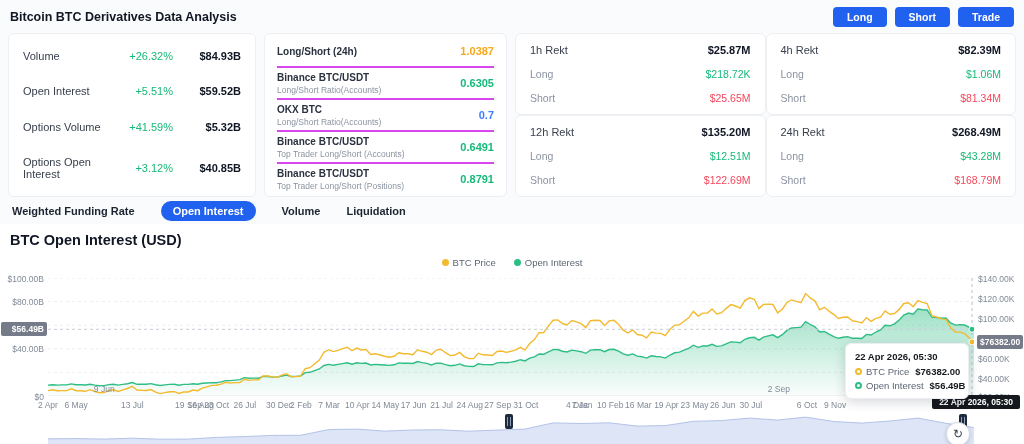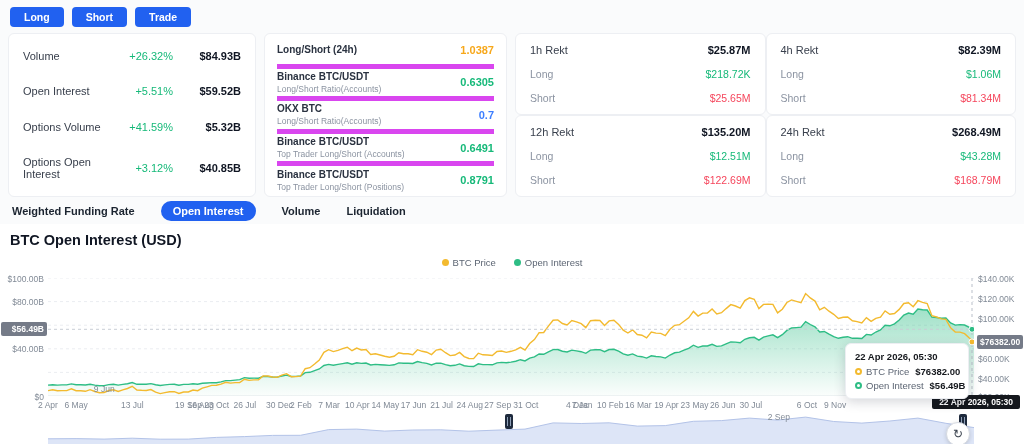--- a/index.html
+++ b/index.html
@@ -15,21 +15,21 @@
   
   .cards{display:flex;gap:8px;padding:0 8px;height:164px}
   .card{background:#fff;border:1px solid #edeff3;border-radius:6px}
   .stats-card{width:248px;display:flex;flex-direction:column;justify-content:space-between;padding:16px 14px}
   .stat-row{display:flex;align-items:center;font-size:11px}
   .stat-label{flex:1;color:#39404d}
   .stat-change{width:58px;text-align:right;color:#16b979;margin-right:14px}
   .stat-value{width:54px;text-align:right;font-weight:bold;color:#101623}
 
   .ratio-card{width:243px;padding:2px 12px;display:flex;flex-direction:column}
-  .ratio-row{flex:1;display:flex;align-items:center;justify-content:space-between;border-bottom:5px solid #d946ef}
+  .ratio-row{flex:1;display:flex;align-items:center;justify-content:space-between;border-bottom:2px solid #d946ef}
   .ratio-row:last-child{border-bottom:none}
   .ratio-label{font-size:10px;font-weight:bold;color:#2a3240}
   .ratio-sub{font-size:8.5px;color:#8b93a1;margin-top:2px}
   .ratio-sub:empty{display:none}
   .ratio-value{font-size:11px;font-weight:bold}
   .c-orange{color:#f7a81b}.c-green{color:#16b979}.c-blue{color:#3d7eff}.c-red{color:#f5465c}
 
   .rekt-grid{flex:1;display:grid;grid-template-columns:1fr 1fr;grid-template-rows:1fr 1fr;gap:0}
   .rekt-card{padding:10px 14px;display:flex;flex-direction:column;justify-content:space-between}
   .rekt-head{display:flex;justify-content:space-between;align-items:center;font-size:11px}
@@ -64,20 +64,21 @@
 
   .navigator{position:absolute;left:48px;top:184px;width:926px;height:36px}
   .nav-handle{position:absolute;top:190px;width:8px;height:15px;background:#1e2a3d;border-radius:2px;z-index:4;cursor:ew-resize}
   .nav-handle::after{content:"";position:absolute;left:2px;right:2px;top:3px;bottom:3px;border-left:1px solid #8fa0b8;border-right:1px solid #8fa0b8}
   .circle-btn{position:absolute;left:946px;top:198px;width:24px;height:24px;border-radius:50%;background:#fff;border:1px solid #d6dae1;box-shadow:0 1px 4px rgba(0,0,0,.15);display:flex;align-items:center;justify-content:center;font-size:12px;color:#3a424e;z-index:7;cursor:pointer}
 </style>
 </head>
 <body>
 
 <div class="topbar">
+  <div class="page-title">Bitcoin BTC Derivatives Data Analysis</div>
   <div class="topbar-btns">
     <button class="tb-btn">Long</button>
     <button class="tb-btn">Short</button>
     <button class="tb-btn">Trade</button>
   </div>
 </div>
 
 <div class="cards">
 
   <div class="card stats-card">
@@ -300,16 +301,16 @@
     <div class="tick" style="left: 477.771px; width: 40px; top: 176px; text-align: center;">27 Sep</div>
     <div class="tick" style="left: 505.882px; width: 40px; top: 176px; text-align: center;">31 Oct</div>
     <div class="tick" style="left: 533.993px; width: 40px; top: 176px; text-align: center; padding-left: 32px;">4 Dec</div>
     <div class="tick" style="left: 562.104px; width: 40px; top: 176px; text-align: center;">7 Jan</div>
     <div class="tick" style="left: 590.214px; width: 40px; top: 176px; text-align: center;">10 Feb</div>
     <div class="tick" style="left: 618.325px; width: 40px; top: 176px; text-align: center;">16 Mar</div>
     <div class="tick" style="left: 646.436px; width: 40px; top: 176px; text-align: center;">19 Apr</div>
     <div class="tick" style="left: 674.546px; width: 40px; top: 176px; text-align: center;">23 May</div>
     <div class="tick" style="left: 702.657px; width: 40px; top: 176px; text-align: center;">26 Jun</div>
     <div class="tick" style="left: 730.768px; width: 40px; top: 176px; text-align: center;">30 Jul</div>
-    <div class="tick" style="left: 758.879px; width: 40px; top: 188px; text-align: center;">2 Sep</div>
+    <div class="tick" style="left: 758.879px; width: 40px; top: 160px; text-align: center;">2 Sep</div>
     <div class="tick" style="left: 786.989px; width: 40px; top: 176px; text-align: center;">6 Oct</div>
     <div class="tick" style="left: 815.1px; width: 40px; top: 176px; text-align: center;">9 Nov</div>
   </div>
 
 </body></html>

